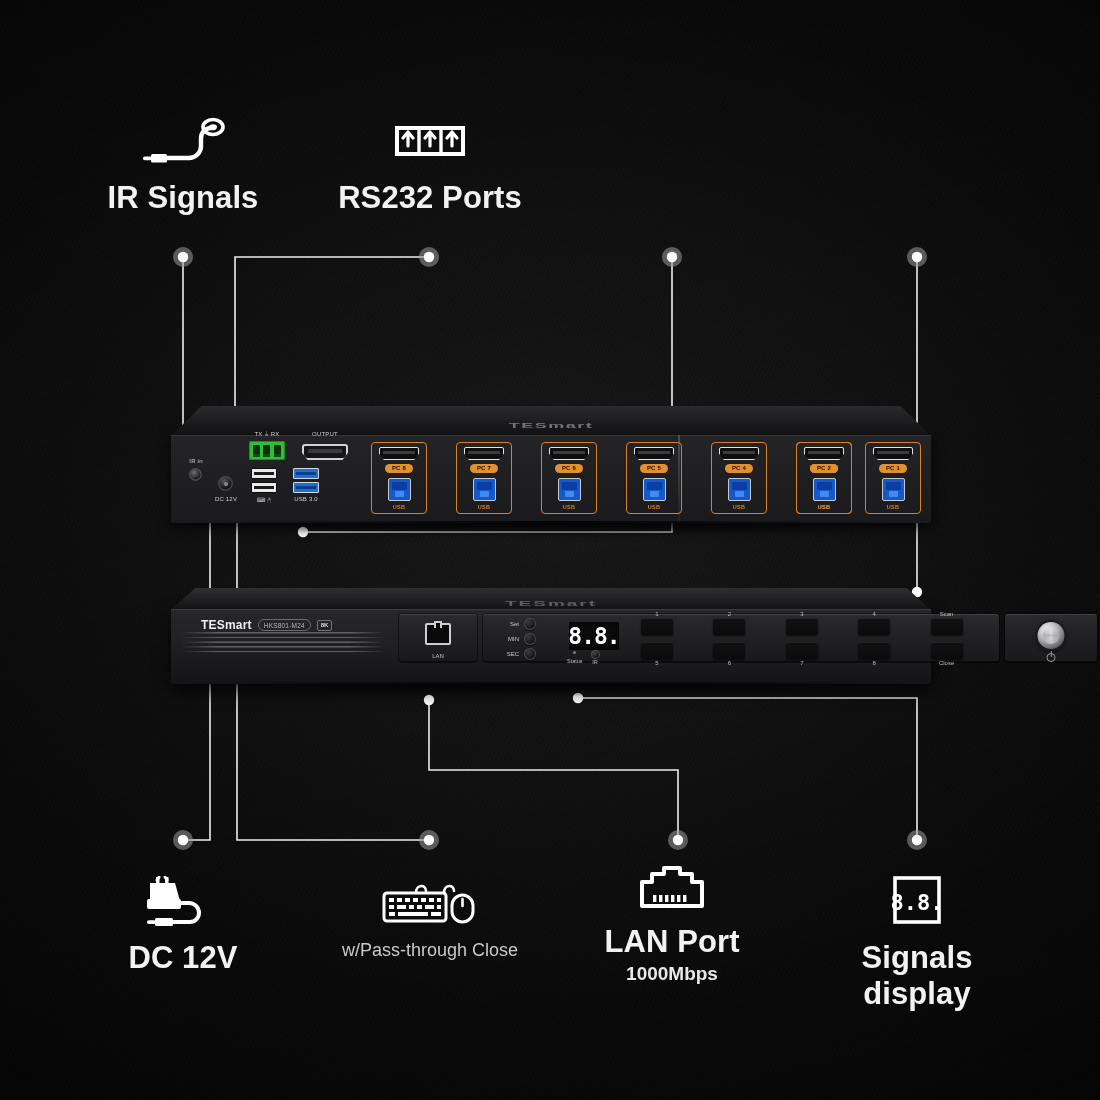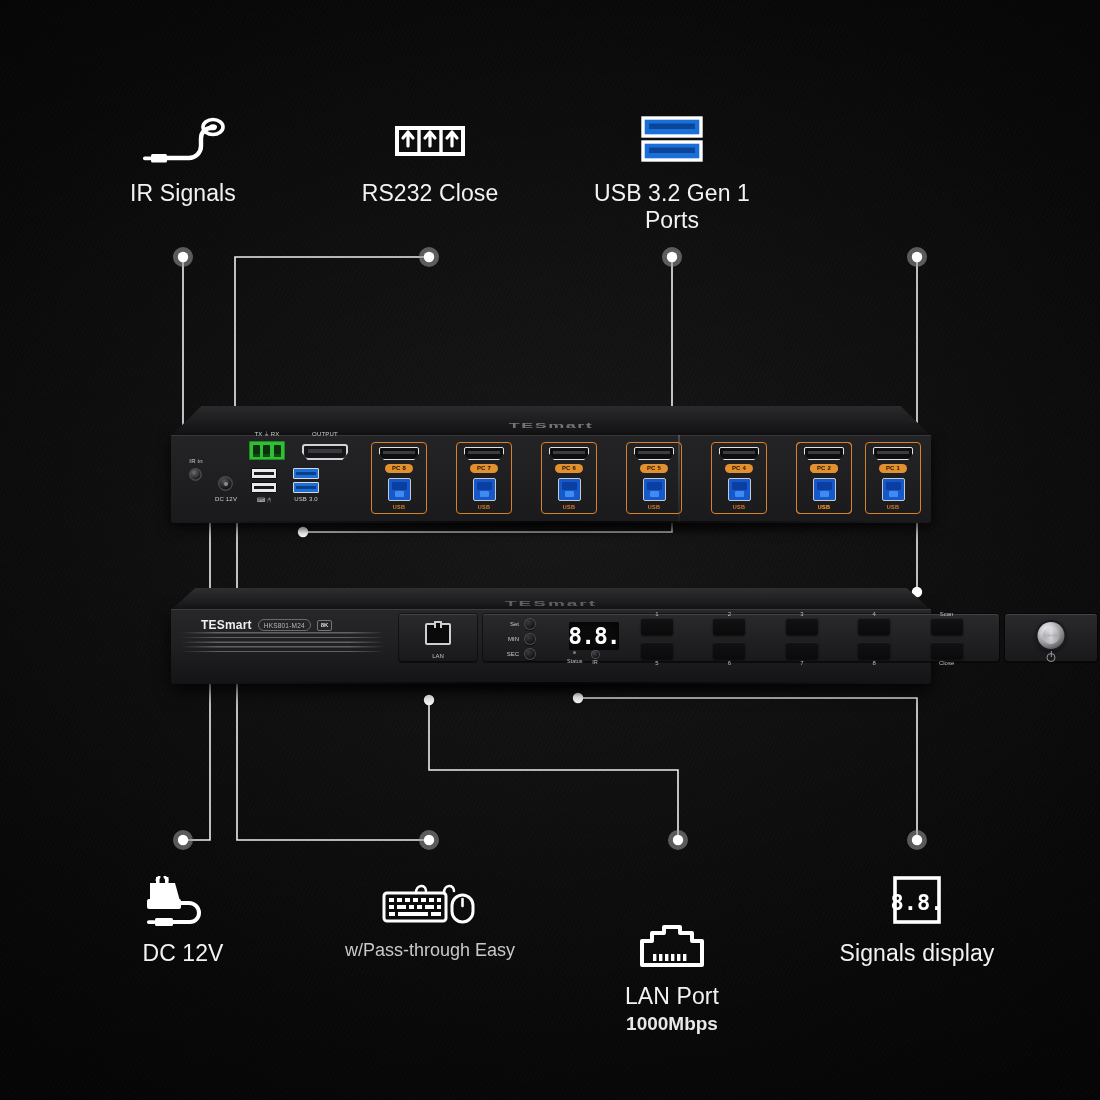--- a/index.html
+++ b/index.html
@@ -30,21 +30,21 @@
       repeating-linear-gradient(72deg, rgba(0,0,0,.25) 0 1px, transparent 1px 3px);
   }
 
   
   .feature{ position:absolute; text-align:center; }
   .feat-icon{
     height:58px; display:flex; align-items:flex-end; justify-content:center;
     margin-bottom:14px;
   }
   .feat-title{
-    font-size:23px; line-height:1.17; color:#f2f2f2; font-weight:400;
+    font-size:31px; line-height:1.17; color:#f2f2f2; font-weight:700;
     letter-spacing:.1px; white-space:pre-line;
   }
   .feat-sub{
     font-size:18px; line-height:1.2; color:#c9c9c9; margin-top:3px;
   }
   .feat-sub.bold{ font-weight:bold; color:#e8e8e8; font-size:19px; }
 
   
   svg#wires{ position:absolute; left:0; top:0; width:1100px; height:1100px; pointer-events:none; }
 
@@ -396,35 +396,23 @@
     <div class="feat-icon">
       <svg width="72" height="50" viewBox="0 0 72 50">
         <rect x="3" y="12" width="66" height="26" fill="none" stroke="#fff" stroke-width="4"></rect>
         <line x1="25" y1="12" x2="25" y2="38" stroke="#fff" stroke-width="3.4"></line>
         <line x1="47" y1="12" x2="47" y2="38" stroke="#fff" stroke-width="3.4"></line>
         <path d="M14,30 v-12 M14,16 l-5,6 M14,16 l5,6" stroke="#fff" stroke-width="3.2" fill="none" stroke-linecap="round"></path>
         <path d="M36,30 v-12 M36,16 l-5,6 M36,16 l5,6" stroke="#fff" stroke-width="3.2" fill="none" stroke-linecap="round"></path>
         <path d="M58,30 v-12 M58,16 l-5,6 M58,16 l5,6" stroke="#fff" stroke-width="3.2" fill="none" stroke-linecap="round"></path>
       </svg>
     </div>
-    <div class="feat-title">RS232 Close</div>
-  </div>
-
-  <div class="feature" style="left:572px; top:108px; width:200px;">
-    <div class="feat-icon">
-      <svg width="64" height="54" viewBox="0 0 64 54">
-        <rect x="3" y="6" width="58" height="18" fill="#1b6fd8" stroke="#fff" stroke-width="3.4"></rect>
-        <rect x="9" y="11.5" width="46" height="5.5" fill="#0c4698"></rect>
-        <rect x="3" y="30" width="58" height="18" fill="#1b6fd8" stroke="#fff" stroke-width="3.4"></rect>
-        <rect x="9" y="35.5" width="46" height="5.5" fill="#0c4698"></rect>
-      </svg>
-    </div>
-    <div class="feat-title">USB 3.2 Gen 1
-Ports</div>
-  </div>
+    <div class="feat-title">RS232 Ports</div>
+  </div>
+
 
 
   <div id="rear">
     <div class="rear-top">
       <div class="rear-top-logo">TESmart</div>
     </div>
     <div class="rear-face"></div>
     <div class="rear-seam"></div>
 
     <div class="ir-jack" style="left:18px; top:62px;"></div>
@@ -652,24 +640,24 @@
           <rect x="43" y="31" width="9" height="4"></rect>
             <rect x="55" y="31" width="4" height="4"></rect>
           <rect x="16" y="38" width="30" height="4"></rect>
           <rect x="7" y="38" width="6" height="4"></rect>
             <rect x="49" y="38" width="10" height="4"></rect>
         </g>
         <rect x="70" y="21" width="21" height="27" rx="10.5" fill="none" stroke="#fff" stroke-width="3"></rect>
         <line x1="80.5" y1="25" x2="80.5" y2="32" stroke="#fff" stroke-width="2.6" stroke-linecap="round"></line>
       </svg>
     </div>
-    <div class="feat-sub">w/Pass-through Easy</div>
-  </div>
-
-  <div class="feature" style="left:572px; top:911px; width:200px;">
+    <div class="feat-sub">w/Pass-through Close</div>
+  </div>
+
+  <div class="feature" style="left:572px; top:852px; width:200px;">
     <div class="feat-icon">
       <svg width="72" height="52" viewBox="0 0 72 52">
         <path d="M6,48 v-24 h10 v-8 h12 v-6 h16 v6 h12 v8 h10 v24 z" fill="none" stroke="#fff" stroke-width="4" stroke-linejoin="round"></path>
         <g fill="#fff">
           <rect x="17" y="37" width="3.4" height="7"></rect>
           <rect x="23" y="37" width="3.4" height="7"></rect>
           <rect x="29" y="37" width="3.4" height="7"></rect>
           <rect x="35" y="37" width="3.4" height="7"></rect>
           <rect x="41" y="37" width="3.4" height="7"></rect>
           <rect x="47" y="37" width="3.4" height="7"></rect>

